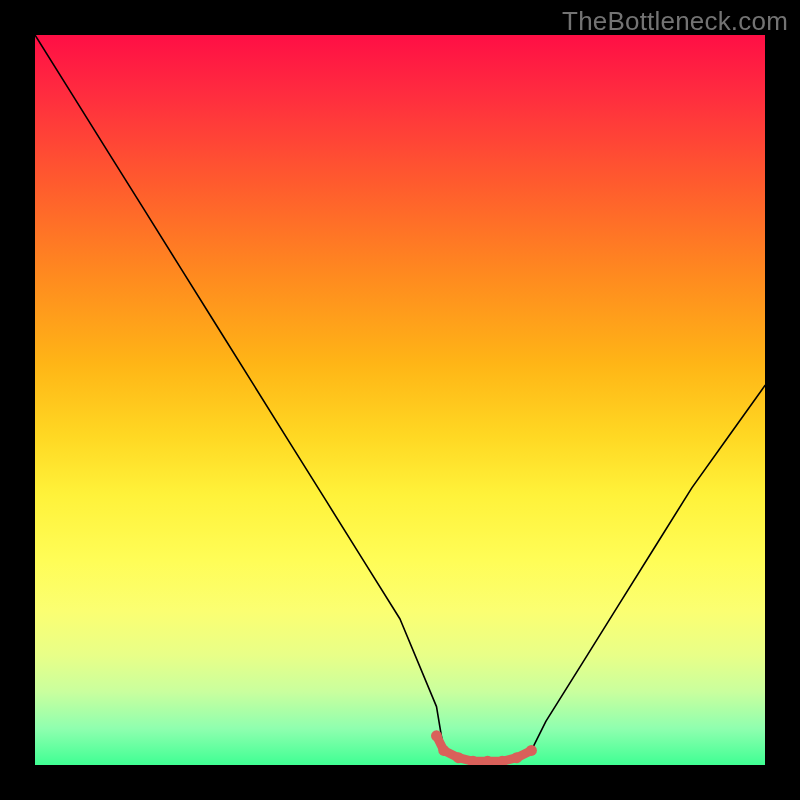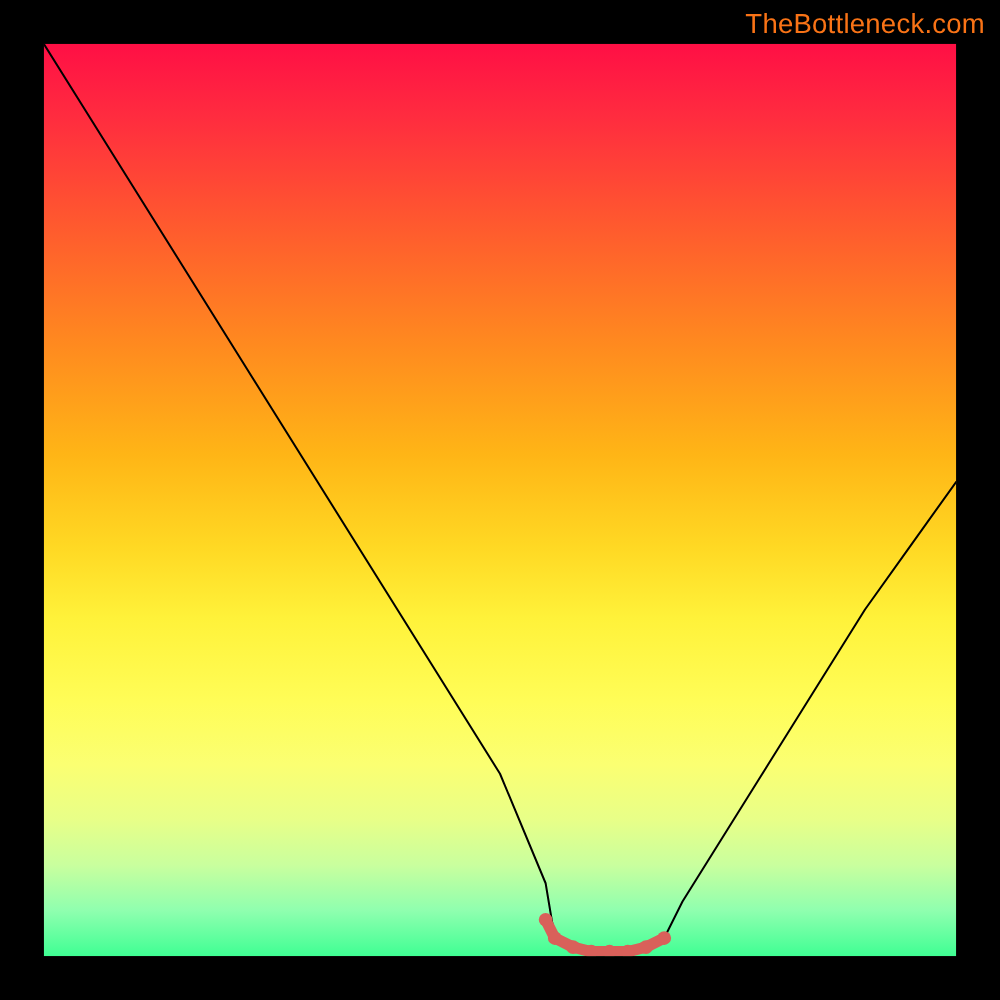--- a/index.html
+++ b/index.html
@@ -47,22 +47,22 @@
   .curve-svg {
     position: absolute;
     inset: 0;
     width: 100%;
     height: 100%;
   }
   .watermark {
     position: absolute;
     top: 6px;
     right: 12px;
-    color: #f97316;
-    font-size: 22px;
+    color: #737373;
+    font-size: 26px;
     font-weight: 400;
     letter-spacing: 0.2px;
   }
 </style>
 </head>
 <body>
 
 <div class="frame">
 
   <div class="watermark">TheBottleneck.com</div>

